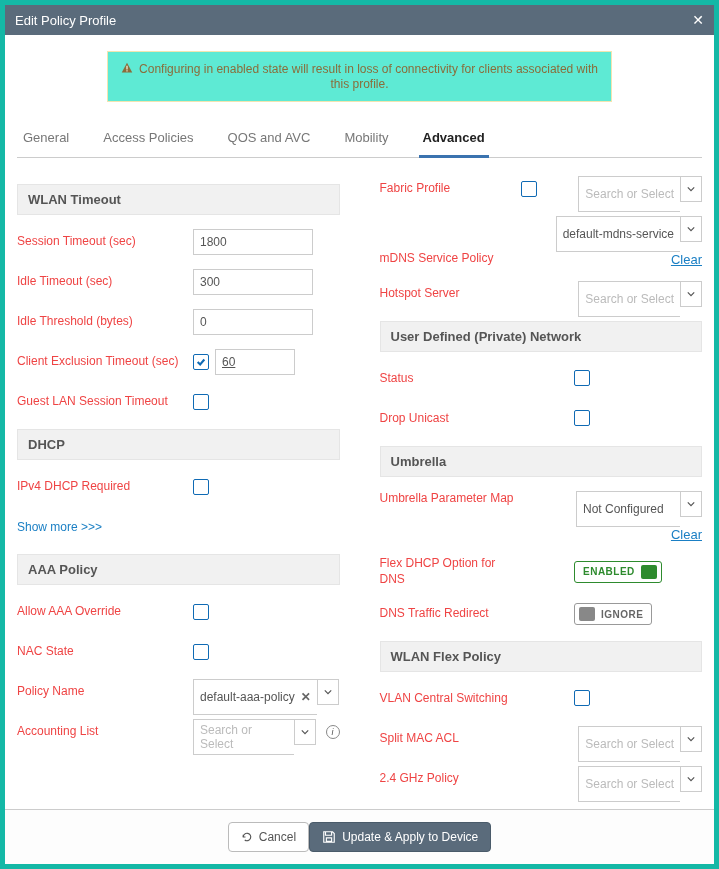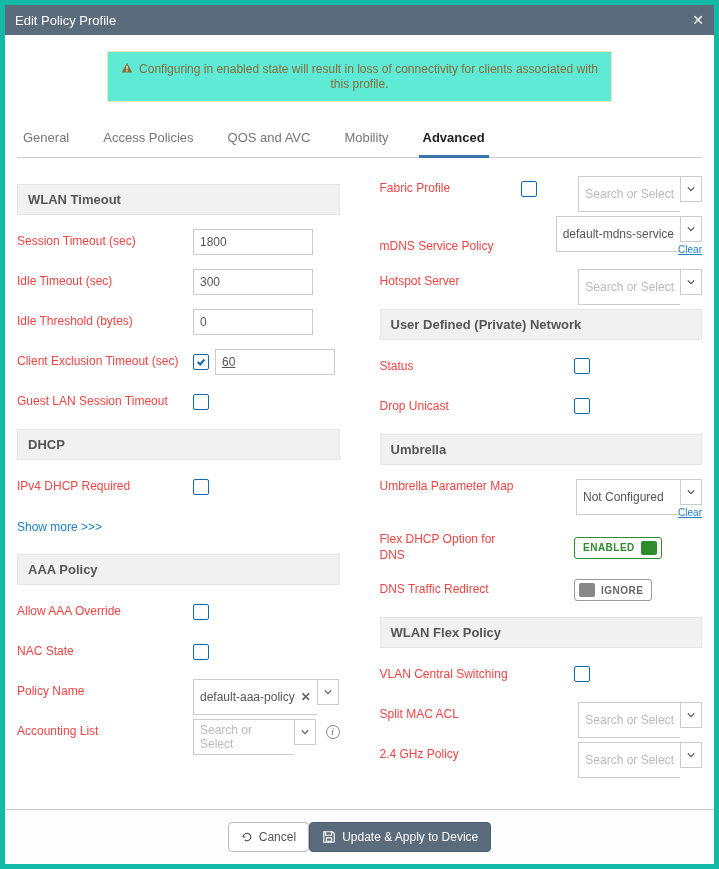--- a/index.html
+++ b/index.html
@@ -27,21 +27,21 @@
   .chk.checked svg { display:block; }
   .chk svg { display:none; width:10px; height:10px; stroke:#0f6ab4; stroke-width:2.5; fill:none; }
   .select { display:flex; height:26px; }
   .select .sel-body { border:1px solid #ccc; border-right:none; height:36px; padding:4px 6px; min-width:100px; font-size:12px; color:#555; display:flex; align-items:center; }
   .select .sel-body.placeholder { color:#bbb; }
   .select .caret { border:1px solid #ccc; width:22px; display:flex; align-items:center; justify-content:center; cursor:pointer; background:#fff; }
   .select .caret svg { width:8px; height:8px; }
   .select .xmark { color:#666; font-weight:bold; margin-left:auto; padding-left:6px; }
   .info-icon { width:14px; height:14px; border:1px solid #888; border-radius:50%; display:inline-flex; align-items:center; justify-content:center; font-size:9px; font-style:italic; color:#555; margin-left:4px; cursor:pointer; flex-shrink:0; }
   .link { color:#1a7fc4; cursor:pointer; font-size:12px; }
-  .clear-link { color:#1a7fc4; cursor:pointer; font-size:10px; text-decoration:underline; text-align:right; margin-top:2px;}
+  .clear-link { color:#1a7fc4; cursor:pointer; font-size:13px; text-decoration:underline; text-align:right; margin-top:10px;}
   .toggle { display:inline-flex; align-items:center; border:1px solid; border-radius:3px; height:22px; padding:0 4px 0 8px; font-size:10px; font-weight:bold; letter-spacing:0.5px; gap:6px; cursor:pointer; }
   .toggle .knob { width:16px; height:14px; border-radius:2px; }
   .toggle.enabled { border-color:#2e8b2e; color:#2e8b2e; }
   .toggle.enabled .knob { background:#2e8b2e; }
   .toggle.ignore { border-color:#999; color:#666; flex-direction:row-reverse; padding:0 8px 0 4px; }
   .toggle.ignore .knob { background:#888; }
   .footer { border-top:1px solid #ccc; padding:12px; display:flex; justify-content:center; align-items:center; background:#fdfdfd; }
   .btn { display:inline-flex; align-items:center; gap:6px; border:1px solid #bbb; background:#fff; color:#555; padding:7px 12px; border-radius:4px; cursor:pointer; font-size:12px; }
   .btn.primary { background:#5a6b7b; border-color:#4a5b6a; color:#fff; }
   .btn.primary svg { stroke:#fff; }
@@ -109,21 +109,21 @@
           </div>
 
           <div class="row">
             <div class="label">Client Exclusion Timeout (sec)</div>
             <div class="ctrl">
               <span class="chk checked">
                   <svg viewBox="0 0 12 12">
                     <path d="M2 6 L5 9 L10 3"></path>
                   </svg>
                 </span>
-              <input type="text" class="txt" style="width: 120px; text-decoration: underline;" value="60">
+              <input type="text" class="txt" style="width: 80px; text-decoration: underline;" value="60">
             </div>
           </div>
 
           <div class="row">
             <div class="label">Guest LAN Session Timeout</div>
             <div class="ctrl">
                 <span class="chk"></span>
               </div>
           </div>
 

